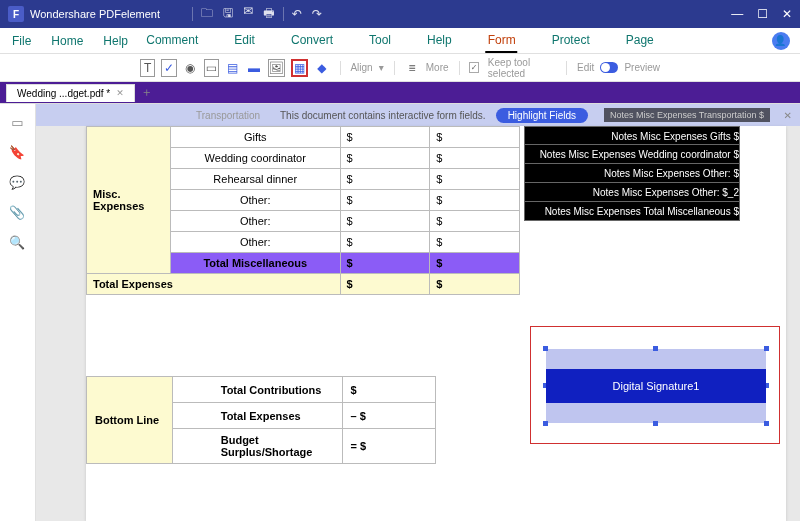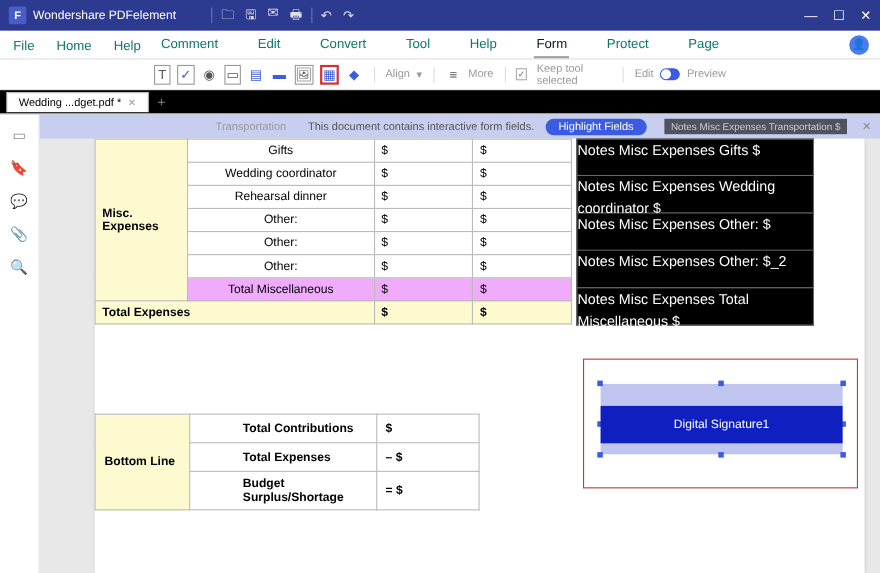--- a/index.html
+++ b/index.html
@@ -12,35 +12,35 @@
 .titlebar .tb-icons span { opacity: 0.85; cursor: pointer; font-size: 12px; }
 .titlebar .divider { width: 1px; height: 14px; background: rgba(255,255,255,0.3); margin: 0 8px; }
 .titlebar .spacer { flex: 1; }
 .titlebar .win-controls { display: flex; gap: 14px; font-size: 12px; }
 .titlebar .win-controls span { cursor: pointer; }
 
 .menubar { height: 26px; background: #fff; display: flex; align-items: center; padding: 0 10px; font-size: 12px; border-bottom: 1px solid #e0e0e0; position: relative; }
 .menubar .left { display: flex; gap: 16px; }
 .menubar .center { position: absolute; left: 50%; transform: translateX(-50%); display: flex; gap: 32px; }
 .menubar .mitem { color: #0f766e; cursor: pointer; padding: 4px 2px; }
-.menubar .mitem.active { color: #0f172a; border-bottom: 2px solid #a3a3a3; }
+.menubar .mitem.active { color: #c2410c; border-bottom: 2px solid #000000; }
 .menubar .avatar { position: absolute; right: 10px; width: 18px; height: 18px; background: #4a7cf0; border-radius: 50%; display: flex; align-items: center; justify-content: center; color: #fff; font-size: 10px; }
 
 .toolbar { height: 28px; background: #fff; display: flex; align-items: center; padding: 0 140px; font-size: 11px; color: #666; gap: 6px; border-bottom: 1px solid #e0e0e0; }
 .toolbar .ticon { width: 18px; height: 18px; display: flex; align-items: center; justify-content: center; border: 1px solid transparent; font-size: 12px; color: #555; cursor: pointer; }
 .toolbar .ticon.boxed { border: 1px solid #999; }
 .toolbar .ticon.blue { color: #3b5ce0; }
 .toolbar .ticon.red-box { border: 2px solid #d03030; padding: 1px; }
 .toolbar .tsep { width: 1px; height: 14px; background: #ddd; margin: 0 4px; }
 .toolbar .ttext { color: #999; font-size: 10px; }
 .toolbar .checkbox { width: 11px; height: 11px; border: 1px solid #aaa; display: inline-flex; align-items: center; justify-content: center; font-size: 8px; color: #666; margin-right: 3px; }
 .toolbar .toggle { width: 22px; height: 11px; background: #3b5ce0; border-radius: 6px; position: relative; display: inline-block; }
 .toolbar .toggle::after { content: ''; width: 9px; height: 9px; background: #fff; border-radius: 50%; position: absolute; top: 1px; left: 1px; }
 
-.tabbar { height: 22px; background: #000000; display: flex; align-items: center; padding: 0 6px; font-size: 10px; border-bottom: 1px solid #ddd; }
+.tabbar { height: 22px; background: #4c1d95; display: flex; align-items: center; padding: 0 6px; font-size: 10px; border-bottom: 1px solid #ddd; }
 .tabbar .tab { padding: 3px 10px; background: #fff; border: 1px solid #ddd; border-bottom: none; display: flex; align-items: center; gap: 6px; cursor: pointer; }
 .tabbar .tab .close { font-size: 9px; color: #999; }
 .tabbar .addtab { margin-left: 6px; color: #888; font-size: 12px; cursor: pointer; }
 
 .workspace { display: flex; height: calc(521px - 28px - 26px - 28px - 22px); }
 .sidebar { width: 36px; background: #fff; border-right: 1px solid #e0e0e0; display: flex; flex-direction: column; align-items: center; padding-top: 10px; gap: 14px; }
 .sidebar .sicon { width: 16px; height: 16px; color: #888; font-size: 13px; cursor: pointer; display: flex; align-items: center; justify-content: center; }
 
 .doc-area { flex: 1; background: #e8e8e8; padding: 0 12px; overflow: hidden; position: relative; }
 
@@ -50,35 +50,35 @@
 .info-banner .ghost { position: absolute; right: 30px; color: #888; font-size: 9px; background: rgba(0,0,0,0.6); color: #ccc; padding: 2px 6px; }
 .info-banner .closex { position: absolute; right: 8px; color: #888; cursor: pointer; }
 
 .page { background: #fff; margin: 0 0 0 38px; width: 700px; height: 395px; padding: 0; position: relative; box-shadow: 0 1px 3px rgba(0,0,0,0.15); }
 
 table.exp { border-collapse: collapse; font-size: 11px; width: 434px; position: absolute; left: 0; top: 0; }
 table.exp td { border: 1px solid #bbb; padding: 3px 6px; height: 21px; }
 table.exp .label-col { width: 84px; background: #fdfad0; font-weight: bold; vertical-align: middle; }
 table.exp .item-col { width: 170px; text-align: center; }
 table.exp .amt-col { width: 90px; }
-table.exp .total-row td { background: #f0abfc; font-weight: normal; }
+table.exp .total-row td { background: #8b5cf6; font-weight: bold; }
 table.exp .grand-row td { background: #fdfad0; font-weight: bold; }
 
 .notes-col { position: absolute; left: 438px; top: 0; display: flex; flex-direction: column; }
-.notes-col .note { background: #000; color: #fff; font-size: 13px; text-align: left; height: 34px; line-height: 20px; border: 1px solid #666; border-top: none; width: 216px; }
+.notes-col .note { background: #000; color: #fff; font-size: 10px; text-align: right; height: 19px; line-height: 20px; border: 1px solid #666; border-top: none; width: 216px; }
 .notes-col .note:first-child { border-top: 1px solid #666; }
 
 table.bottom { border-collapse: collapse; font-size: 11px; width: 350px; position: absolute; left: 0; top: 250px; }
 table.bottom td { border: 1px solid #bbb; padding: 5px 8px; height: 26px; }
 table.bottom .label-col { width: 86px; background: #fdfad0; font-weight: bold; }
 table.bottom .item-col { width: 170px; font-weight: bold; padding-left: 48px; }
 table.bottom .amt-col { width: 94px; font-weight: bold; }
 
 .sig-box { position: absolute; left: 444px; top: 200px; width: 250px; height: 118px; border: 1px solid #d03030; }
-.sig-inner { position: absolute; left: 15px; top: 22px; width: 220px; height: 64px; background: #bfc5ef; }
+.sig-inner { position: absolute; left: 15px; top: 22px; width: 220px; height: 74px; background: #bfc5ef; }
 .sig-blue { position: absolute; left: 0; top: 20px; width: 220px; height: 34px; background: #1020c0; color: #fff; font-size: 11px; display: flex; align-items: center; justify-content: center; }
 .sig-inner .handle { width: 5px; height: 5px; background: #3b5ce0; position: absolute; }
 </style>
 </head>
 <body>
 
 <div class="titlebar">
   <div class="logo">F</div>
   <div class="title">Wondershare PDFelement</div>
   <div class="divider"></div>

